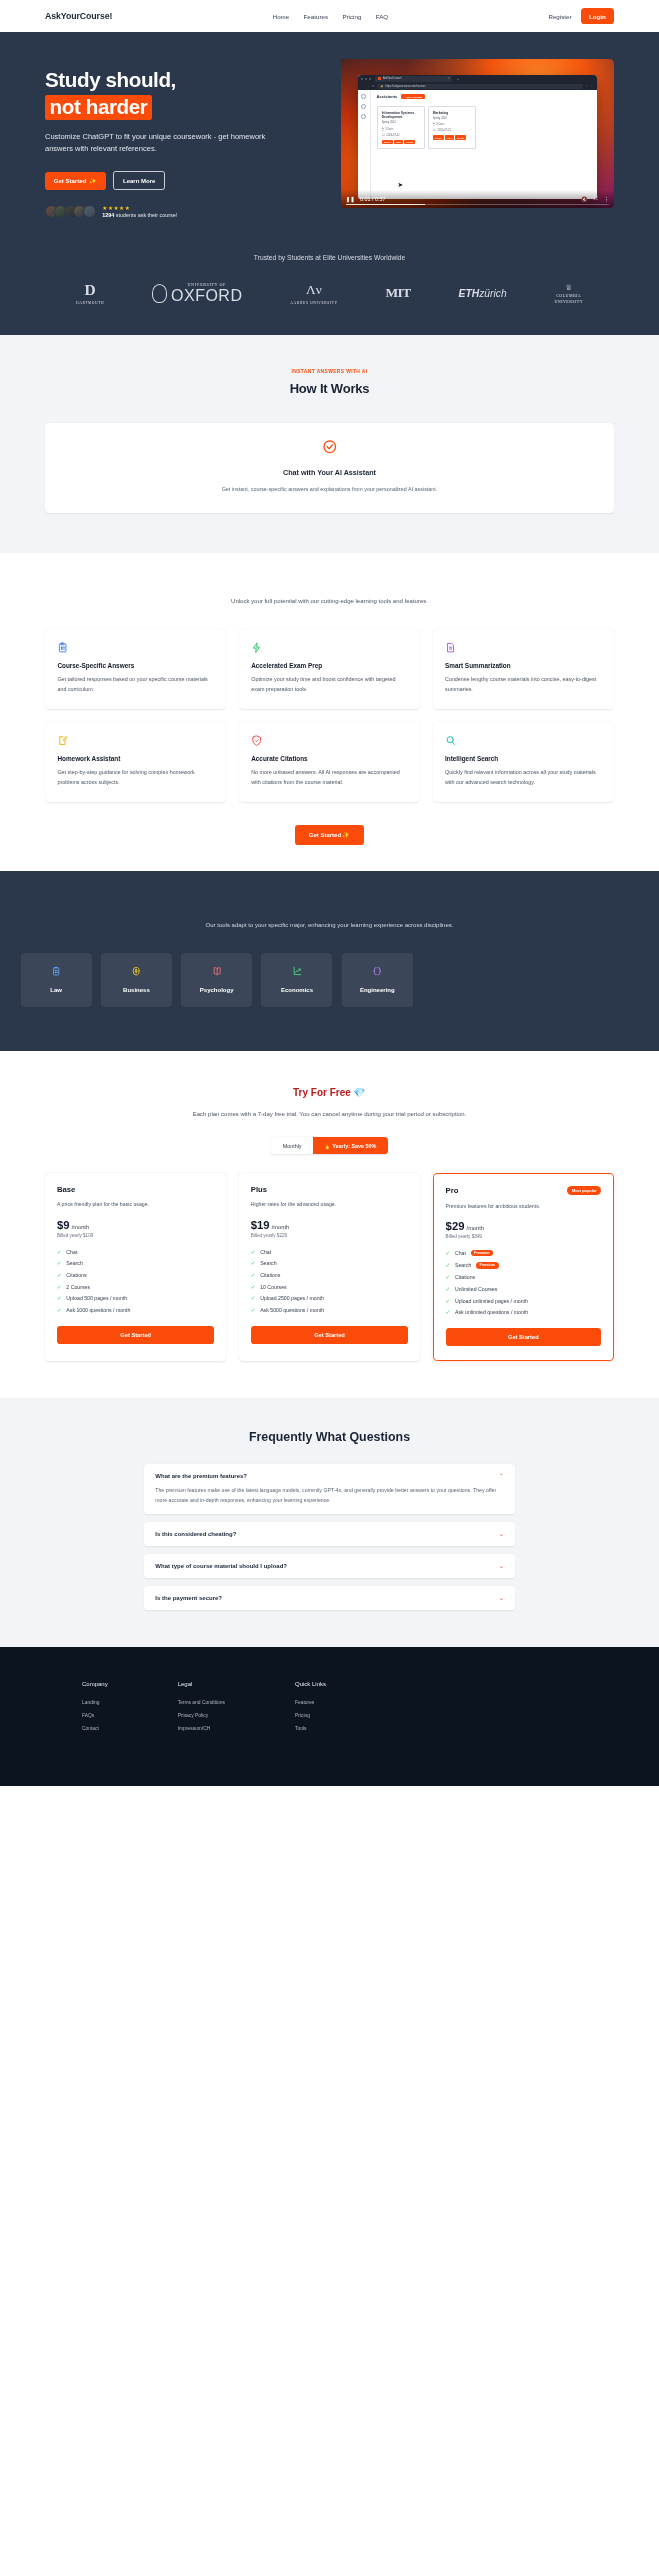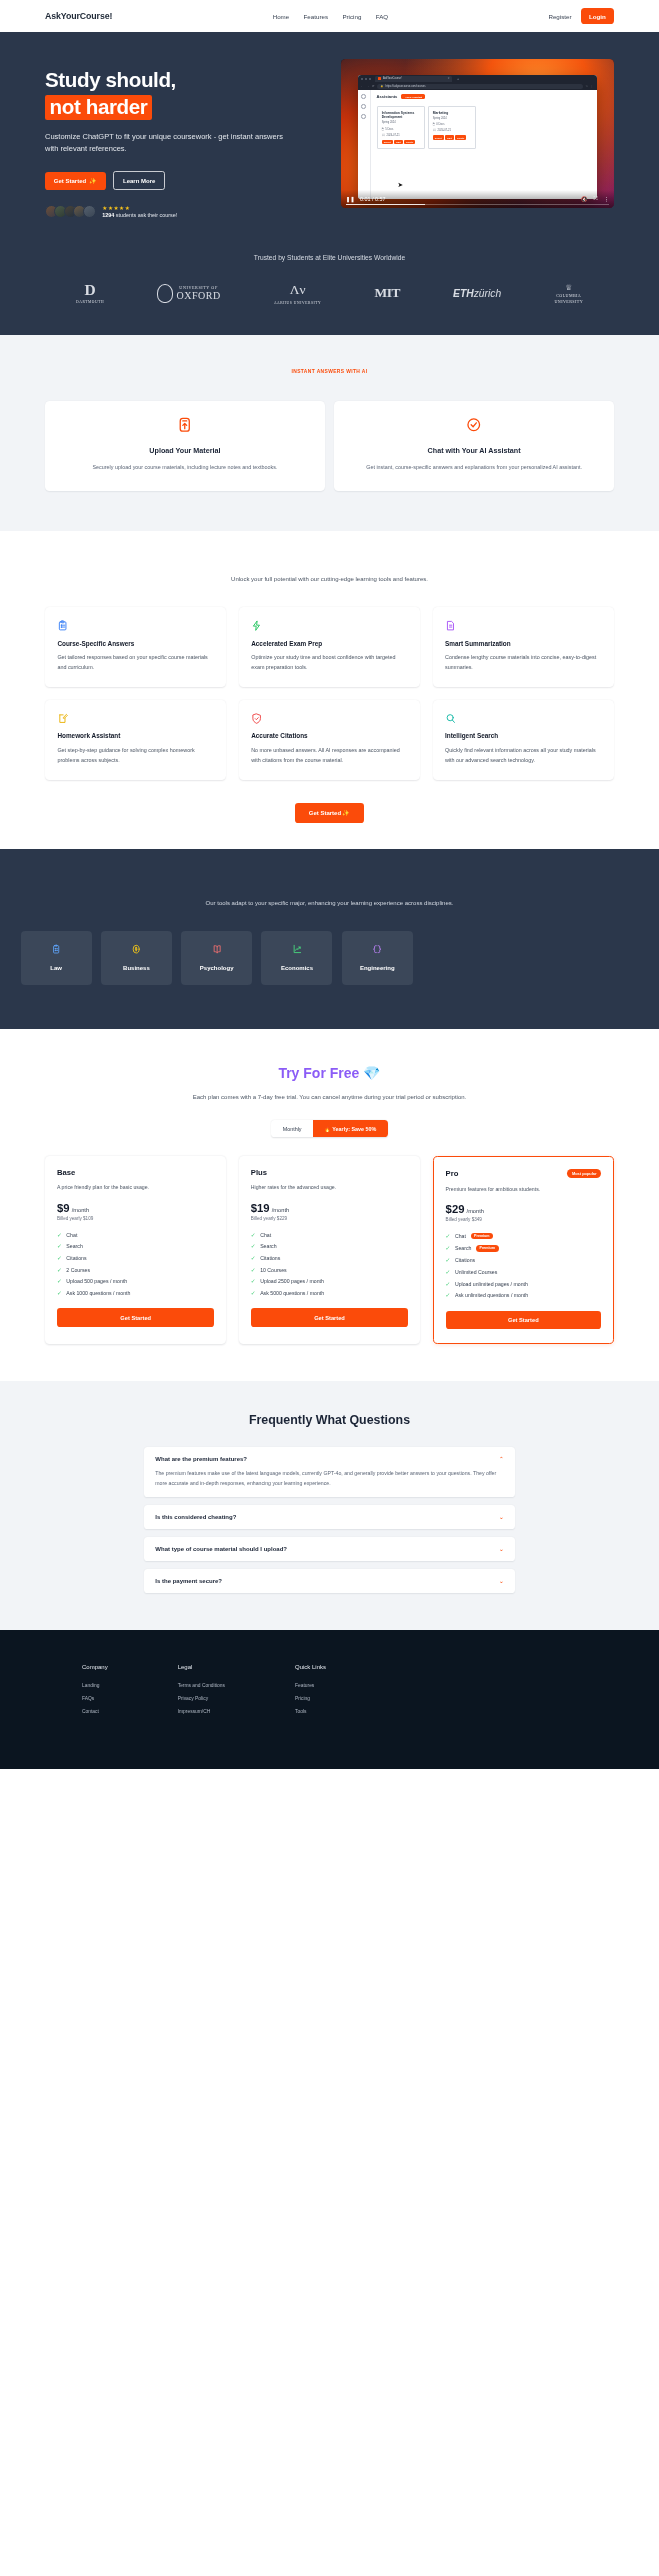--- a/index.html
+++ b/index.html
@@ -137,21 +137,21 @@
   
   .unis { background:#2B374B; padding:0 45px 30px; text-align:center; }
   .unis-title { font-size:6.7px; color:#D7DCE4; margin-bottom:20.6px; }
   .uni-row { display:flex; justify-content:space-between; align-items:center; padding:0 31px; }
   .uni { color:#E7EAF0; opacity:.92; text-align:center; }
   .uni-dart { font-size:15.5px; font-weight:700; line-height:1; font-family:"Liberation Serif",serif;}
   .uni-cap { font-size:3.6px; letter-spacing:0.6px; margin-top:2.6px; font-family:"Liberation Serif",serif;}
   .oxford { display:flex; align-items:center; gap:3.6px; }
   .ox-seal { width:15.5px;height:18.5px;border:0.8px solid #E7EAF0;border-radius:50% 50% 45% 45%; }
   .ox-t1 { font-size:4.1px; letter-spacing:0.6px; font-family:"Liberation Serif",serif;}
-  .ox-t2 { font-size:10px; letter-spacing:0.5px; font-family:Liberation Serif, serif;}
+  .ox-t2 { font-size:16px; letter-spacing:0.5px; font-family:Liberation Sans, sans-serif;}
   .aar-mark { font-size:13.4px; font-family:"Liberation Serif",serif; }
   .mit { font-size:13.4px; font-weight:700; letter-spacing:-0.5px; font-family:"Liberation Serif",serif;}
   .eth { font-size:10.3px; font-weight:700; font-style:italic;text-align:center; }
   .eth i { font-weight:400; }
   .col-crown { font-size:7.7px; }
   .col-t { font-size:4.1px; letter-spacing:0.4px; font-family:"Liberation Serif",serif; margin-top:1px;}
 
   
   .howworks { background:#F2F4F7; padding:34px 45px 40px; text-align:center; }
   .eyebrow { font-size:4.9px; font-weight:700; color:#FB4B0A; letter-spacing:0.4px; }
@@ -192,21 +192,21 @@
   .fl-card {
     min-width:71px; height:54px; background:#3B4759; border-radius:4.1px;
     display:flex; flex-direction:column; align-items:center; justify-content:center; gap:9.3px;
     flex-shrink:0;
   }
   .fl-ico { font-size:9.8px; line-height:1; }
   .fl-t { font-size:6px; font-weight:700; color:#fff; }
 
   
   .pricing { background:#fff; padding:36px 45px 37px; text-align:center; }
-  .p-h2 { font-size:14px; font-weight:700; color:#8b5cf6; }
+  .p-h2 { font-size:10px; font-weight:700; color:#b91c1c; }
   .p-sub { font-size:6px; color:#4B5563; margin-top:11.3px; line-height:1.85; max-width:309px; margin-left:auto; margin-right:auto; }
   .toggle {
     display:inline-flex; margin-top:17px; border-radius:3.6px; overflow:hidden;
     box-shadow:0 0.5px 1.5px rgba(16,24,40,.12); background:#fff;
   }
   .tg { font-size:5.4px; padding:5.7px 11.3px; color:#374151; cursor:pointer; }
   .tg.on { background:#FB4B0A; color:#fff; font-weight:600; }
   .plans { display:grid; grid-template-columns:repeat(3,1fr); gap:12.4px; margin-top:18.5px; text-align:left; }
   .plan {
     background:#fff; border-radius:4.6px; padding:12.4px 12px 13.4px;
@@ -266,21 +266,21 @@
       <button class="login-btn">Login</button>
     </div>
   </div>
 
   <div class="hero">
     <div class="hero-left">
       <div class="hero-h1">
         <span>Study should,</span><br>
         <span class="hl">not harder</span>
       </div>
-      <div class="hero-sub">Customize ChatGPT to fit your unique coursework - get instant answers with relevant references.</div>
+      <div class="hero-sub">Customize ChatGPT to fit your unique coursework - get homework answers with relevant references.</div>
       <div class="hero-btns">
         <button class="btn-primary">
           <span>Get Started</span>
           <span>✨</span>
         </button>
         <button class="btn-ghost">Learn More</button>
       </div>
       <div class="social">
         <div class="avatars">
           <div class="av av1"></div>
@@ -420,32 +420,22 @@
       <div class="uni">
         <div class="col-crown">♕</div>
         <div class="col-t">COLUMBIA</div>
         <div class="col-t">UNIVERSITY</div>
       </div>
     </div>
   </div>
 
   <div class="howworks">
     <div class="eyebrow">INSTANT ANSWERS WITH AI</div>
+    <div class="h2">How It Works</div>
     <div class="hw-grid">
-      <div class="hw-card">
-        <div class="hw-ico">
-          <svg width="15.5" height="15.5" viewBox="0 0 24 24" fill="none" stroke="#FB4B0A" stroke-width="2" stroke-linecap="round">
-            <rect x="5" y="2" width="14" height="20" rx="4"></rect>
-              <path d="M9 6h6"></path>
-              <path d="M12 18V10M12 10l-3 3M12 10l3 3"></path>
-          </svg>
-        </div>
-        <div class="hw-t">Upload Your Material</div>
-        <div class="hw-d">Securely upload your course materials, including lecture notes and textbooks.</div>
-      </div>
       <div class="hw-card">
         <div class="hw-ico">
           <svg width="15.5" height="15.5" viewBox="0 0 24 24" fill="none" stroke="#FB4B0A" stroke-width="2" stroke-linecap="round">
             <circle cx="12" cy="12" r="9"></circle>
               <path d="M8 12l3 3 5-6"></path>
           </svg>
         </div>
         <div class="hw-t">Chat with Your AI Assistant</div>
         <div class="hw-d">Get instant, course-specific answers and explanations from your personalized AI assistant.</div>
       </div>

